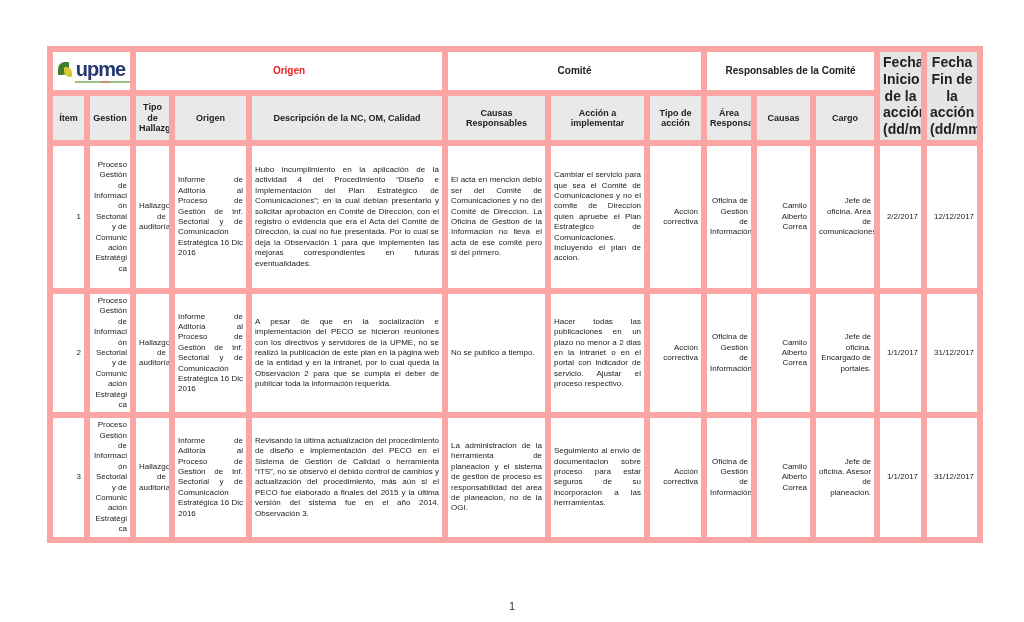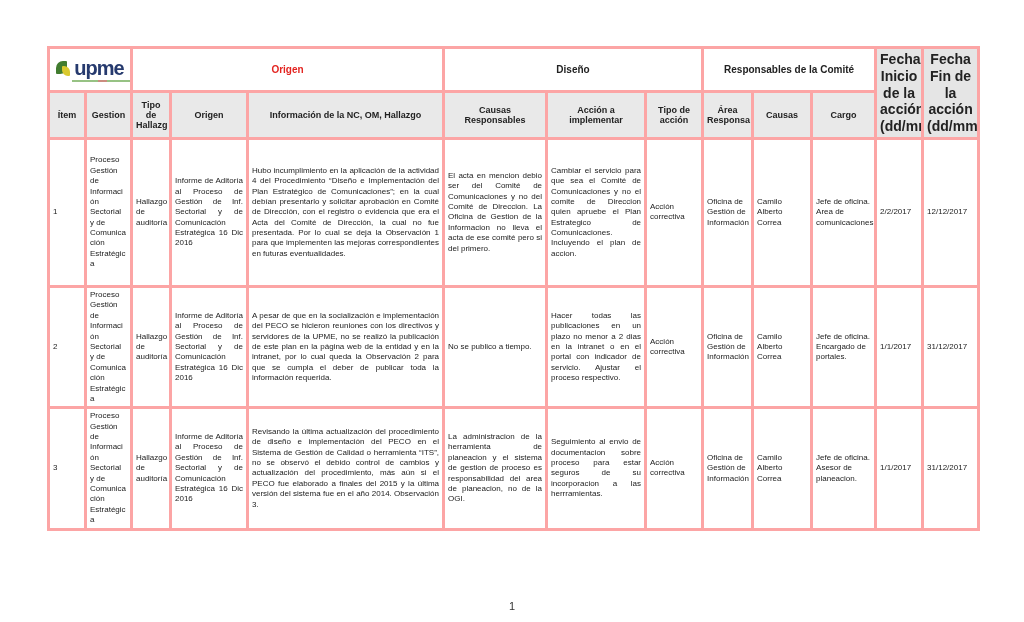--- a/index.html
+++ b/index.html
@@ -1,34 +1,34 @@
 <!DOCTYPE html>
 <html><head>
 <meta charset="utf-8">
 <style>
   html,body{margin:0;padding:0;background:#ffffff;}
   body{width:1024px;height:622px;position:relative;font-family:"Liberation Sans",sans-serif;color:#222;}
   .sheet{position:absolute;left:0;top:0;width:1024px;height:622px;background:#fff;}
 
   table.audit{position:absolute;left:47px;top:46px;width:930px;border-collapse:collapse;table-layout:fixed;border:2px solid #000;}
-  table.audit th, table.audit td{border:3px solid #fca5a5;padding:2px 3px;vertical-align:middle;overflow:hidden;}
+  table.audit th, table.audit td{border:6px solid #fca5a5;padding:2px 3px;vertical-align:middle;overflow:hidden;}
 
   tr.group-row{height:36px;}
   tr.col-row{height:36px;padding-left:24px;}
   tr.r1{height:148px;}
   tr.r2{height:97px;}
   tr.r3{height:117px;}
 
   .group-h{background:#fff;font-weight:bold;font-size:10px;text-align:center;}
   .origen-red{color:#e32420;}
   .col-h{background:#e9e9e9;font-weight:bold;font-size:9px;text-align:center;line-height:1.15;}
   .fecha-h{background:#e5e5e5;font-weight:bold;font-size:14px;text-align:center;line-height:1.2;}
 
   td{font-size:8px;line-height:1.3;}
-  .t-center{text-align:left;}
+  .t-center{text-align:right;}
   .t-just{text-align:justify;}
   .brk{overflow-wrap:break-word;word-break:break-word;}
 
   .logo-cell{background:#fff;vertical-align:top;padding:3px 2px 2px 4px;}
   .logo{position:relative;white-space:nowrap;}
   .logo-mark{display:inline-block;position:relative;width:16px;height:18px;vertical-align:middle;}
   .leaf-a{position:absolute;left:0;top:2px;width:11px;height:13px;background:#417c2f;border-radius:7px 1px 7px 1px;}
   .leaf-b{position:absolute;left:6px;top:7px;width:8px;height:10px;background:#d9c92f;border-radius:1px 6px 1px 6px;}
   .logo-text{display:inline-block;vertical-align:middle;font-weight:bold;font-size:20px;letter-spacing:-1px;color:#263a6e;line-height:1;margin-left:2px;}
   .logo-strip{margin-top:2px;margin-left:19px;width:64px;height:2px;background:linear-gradient(90deg,#6aa84f 0 40%,#b45b49 40% 55%,#6aa84f 55% 100%);opacity:.7;}
@@ -58,31 +58,31 @@
     </colgroup>
     <thead>
       <tr class="group-row">
         <th colspan="2" class="logo-cell">
           <div class="logo">
             <span class="logo-mark"><span class="leaf-a"></span><span class="leaf-b"></span></span><span class="logo-text">upme</span>
             <div class="logo-strip"></div>
           </div>
         </th>
         <th colspan="3" class="group-h origen-red">Origen</th>
-        <th colspan="3" class="group-h">Diseño</th>
+        <th colspan="3" class="group-h">Comité</th>
         <th colspan="3" class="group-h">Responsables de la Comité</th>
         <th rowspan="2" class="fecha-h">Fecha Inicio de la acción (dd/mm/</th>
         <th rowspan="2" class="fecha-h">Fecha Fin de la acción (dd/mm/a</th>
       </tr>
       <tr class="col-row">
         <th class="col-h">Ítem</th>
         <th class="col-h">Gestion</th>
         <th class="col-h">Tipo de Hallazg</th>
         <th class="col-h">Origen</th>
-        <th class="col-h">Información de la NC, OM, Hallazgo</th>
+        <th class="col-h">Descripción de la NC, OM, Calidad</th>
         <th class="col-h">Causas Responsables</th>
         <th class="col-h">Acción a implementar</th>
         <th class="col-h">Tipo de acción</th>
         <th class="col-h">Área Responsa</th>
         <th class="col-h">Causas</th>
         <th class="col-h">Cargo</th>
       </tr>
     </thead>
     <tbody>
       <tr class="r1">

